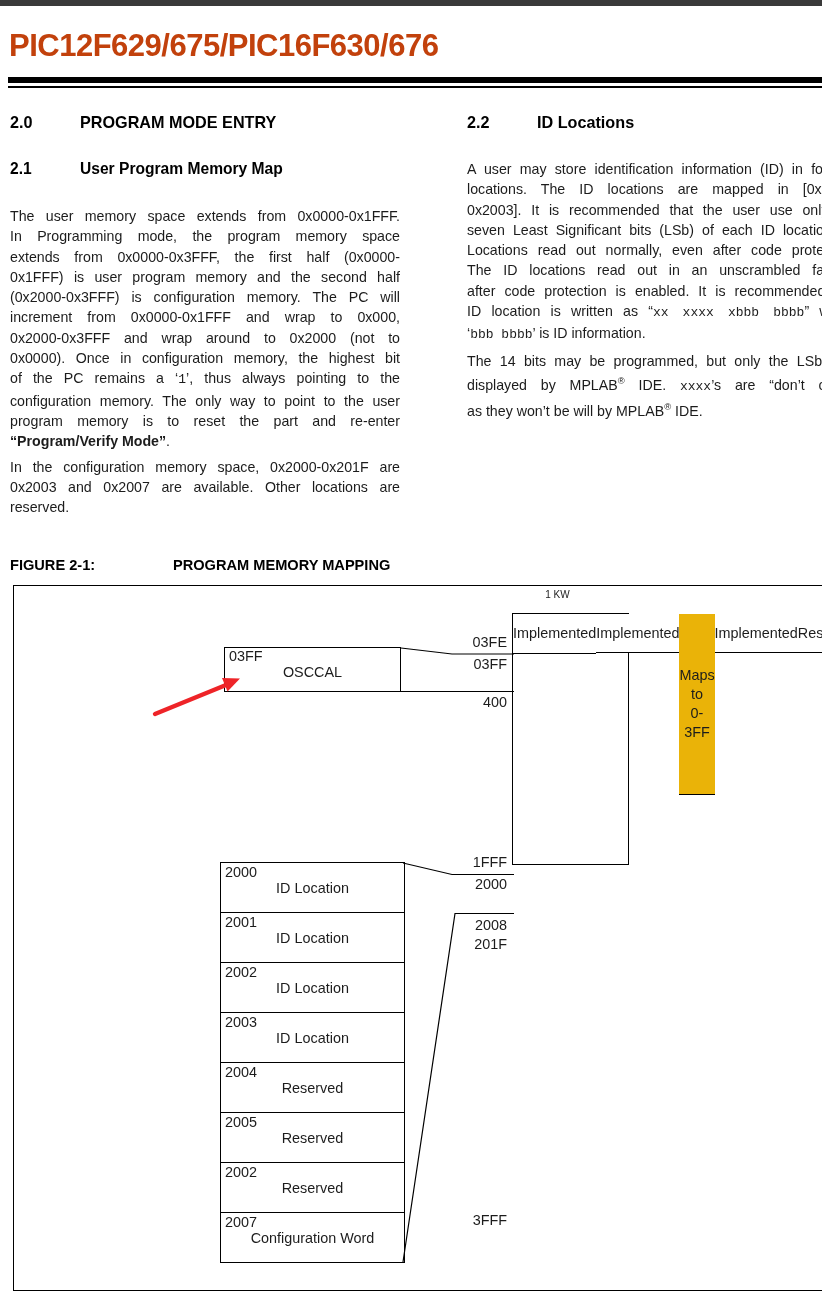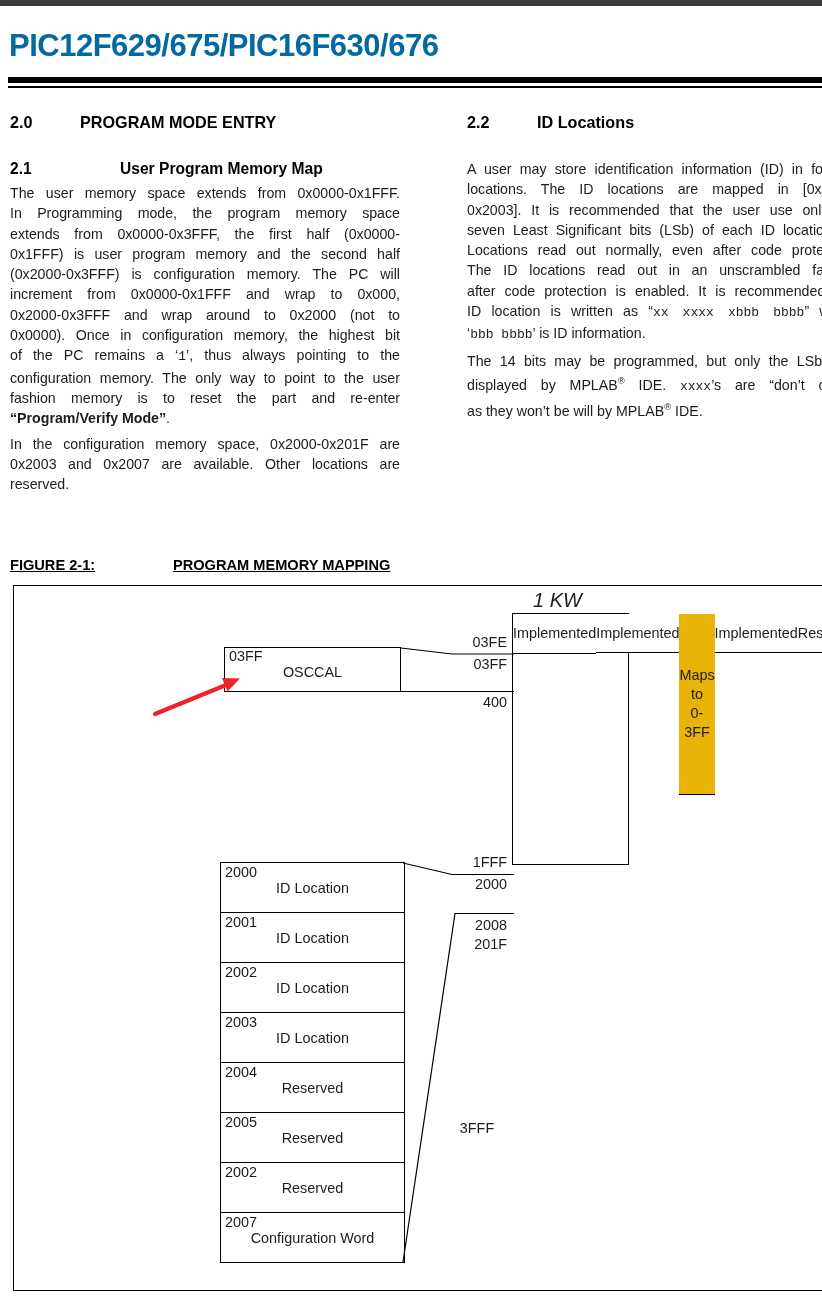--- a/index.html
+++ b/index.html
@@ -1,41 +1,41 @@
 <!DOCTYPE html>
 <html><head>
 <meta charset="utf-8">
 <style>
   html,body{margin:0;padding:0;background:#fff;}
   #page{position:relative;width:822px;height:1300px;overflow:hidden;background:#fff;
         font-family:"Liberation Sans",sans-serif;color:#1c1c1c;}
   .topbar{position:absolute;left:0;top:0;width:822px;height:6px;background:#3a3a3a;}
   .title{position:absolute;left:9px;top:28px;margin:0;font-size:31px;font-weight:bold;
-         letter-spacing:-0.5px;color:#0369a1;white-space:nowrap;}
+         letter-spacing:-0.5px;color:#c2410c;white-space:nowrap;}
   .rule-thick{position:absolute;left:8px;top:77px;width:830px;height:6px;background:#000;}
   .rule-thin{position:absolute;left:8px;top:86px;width:830px;height:2px;background:#000;}
 
   .col{position:absolute;top:113px;}
   .colL{left:10px;width:390px;}
   .colR{left:467px;width:391px;}
   .h1{display:flex;font-size:16.2px;font-weight:bold;color:#000;line-height:19px;margin-bottom:27px;}
-  .h2{display:flex;font-size:15.6px;font-weight:bold;color:#000;line-height:19px;margin-bottom:5px;gap:40px;}
+  .h2{display:flex;font-size:15.6px;font-weight:bold;color:#000;line-height:19px;margin-bottom:28px;}
   .h1 .num,.h2 .num{width:70px;flex:none;}
   .para{margin:0 0 5px 0;}
   .ln{font-size:14.2px;line-height:20.3px;text-align:justify;text-align-last:justify;}
   .ln.last{text-align-last:left;}
   .mono{font-family:"Liberation Mono","DejaVu Sans Mono",monospace;font-size:13px;}
   .b{font-weight:bold;}
   .sup{font-size:9.5px;vertical-align:6px;}
 
-  .figcap{position:absolute;left:10px;top:557px;display:flex;font-size:14.6px;font-weight:bold;color:#000;text-decoration:underline;}
+  .figcap{position:absolute;left:10px;top:557px;display:flex;font-size:14.6px;font-weight:bold;color:#000;}
   .figcap .lab{width:163px;flex:none;}
   .figframe{position:absolute;left:13px;top:585px;width:840px;height:706px;border:1.5px solid #000;box-sizing:border-box;}
 
-  .kw{position:absolute;left:500px;top:589px;width:115px;text-align:center;font-size:20px;font-style:italic;}
+  .kw{position:absolute;left:500px;top:589px;width:115px;text-align:center;font-size:10px;}
   .rcol{position:absolute;left:512px;top:613px;width:115px;border:1.5px solid #000;display:flex;flex-direction:row;}
   .rrow{box-sizing:border-box;border-bottom:1px solid #000;display:flex;flex-direction:column;
         align-items:center;justify-content:center;font-size:14.4px;text-align:center;background:#fff;line-height:19px;}
   .rrow.rlast{border-bottom:none;}
   .gray{background:#eab308;}
 
   .osccal{position:absolute;left:224px;top:647px;width:177px;height:45px;border:1.5px solid #000;box-sizing:border-box;}
   .stack{position:absolute;left:220px;top:862px;width:183px;border:1.5px solid #000;box-sizing:content-box;}
   .srow{position:relative;height:50px;border-bottom:1px solid #000;box-sizing:border-box;}
   .srow.slast{border-bottom:none;height:49px;}
@@ -68,21 +68,21 @@
       <div class="ln">The user memory space extends from 0x0000-0x1FFF.</div>
       <div class="ln">In Programming mode, the program memory space</div>
       <div class="ln">extends from 0x0000-0x3FFF, the first half (0x0000-</div>
       <div class="ln">0x1FFF) is user program memory and the second half</div>
       <div class="ln">(0x2000-0x3FFF) is configuration memory. The PC will</div>
       <div class="ln">increment from 0x0000-0x1FFF and wrap to 0x000,</div>
       <div class="ln">0x2000-0x3FFF and wrap around to 0x2000 (not to</div>
       <div class="ln">0x0000). Once in configuration memory, the highest bit</div>
       <div class="ln"><span>of the PC remains a ‘</span><span class="mono">1</span><span>’, thus always pointing to the</span></div>
       <div class="ln">configuration memory. The only way to point to the user</div>
-      <div class="ln">fashion memory is to reset the part and re-enter</div>
+      <div class="ln">program memory is to reset the part and re-enter</div>
       <div class="ln last"><span class="b">“Program/Verify Mode”</span><span>.</span></div>
     </div>
     <div class="para">
       <div class="ln">In the configuration memory space, 0x2000-0x201F are</div>
       <div class="ln">0x2003 and 0x2007 are available. Other locations are</div>
       <div class="ln last">reserved.</div>
     </div>
   </div>
 
   <div class="col colR">
@@ -180,21 +180,21 @@
       </div>
   </div>
 
   <div class="alab" style="top:634px;">03FE</div>
   <div class="alab" style="top:656px;">03FF</div>
   <div class="alab" style="top:694px;">400</div>
   <div class="alab" style="top:854px;">1FFF</div>
   <div class="alab" style="top:876px;">2000</div>
   <div class="alab" style="top:917px;">2008</div>
   <div class="alab" style="top:936px;">201F</div>
-  <div class="alab" style="top:1120px;text-align:center;">3FFF</div>
+  <div class="alab" style="top:1212px;">3FFF</div>
 
   <svg class="overlay" width="822" height="1300" viewBox="0 0 822 1300">
     <polyline points="401,648 452,654 514,654" fill="none" stroke="#000" stroke-width="1.2"></polyline>
     <line x1="401" y1="691.5" x2="514" y2="691.5" stroke="#000" stroke-width="1.2"></line>
     <polyline points="403,863 452,874.5 514,874.5" fill="none" stroke="#000" stroke-width="1.2"></polyline>
     <polyline points="403,1262 455,913.5 514,913.5" fill="none" stroke="#000" stroke-width="1.2"></polyline>
     <g>
       <line x1="155" y1="714" x2="226" y2="685" stroke-width="4.4" stroke-linecap="round" stroke="#ee2428"></line>
       <polygon points="240,678.5 227.5,691.5 222,678" fill="#ee2428"></polygon>
     </g>

